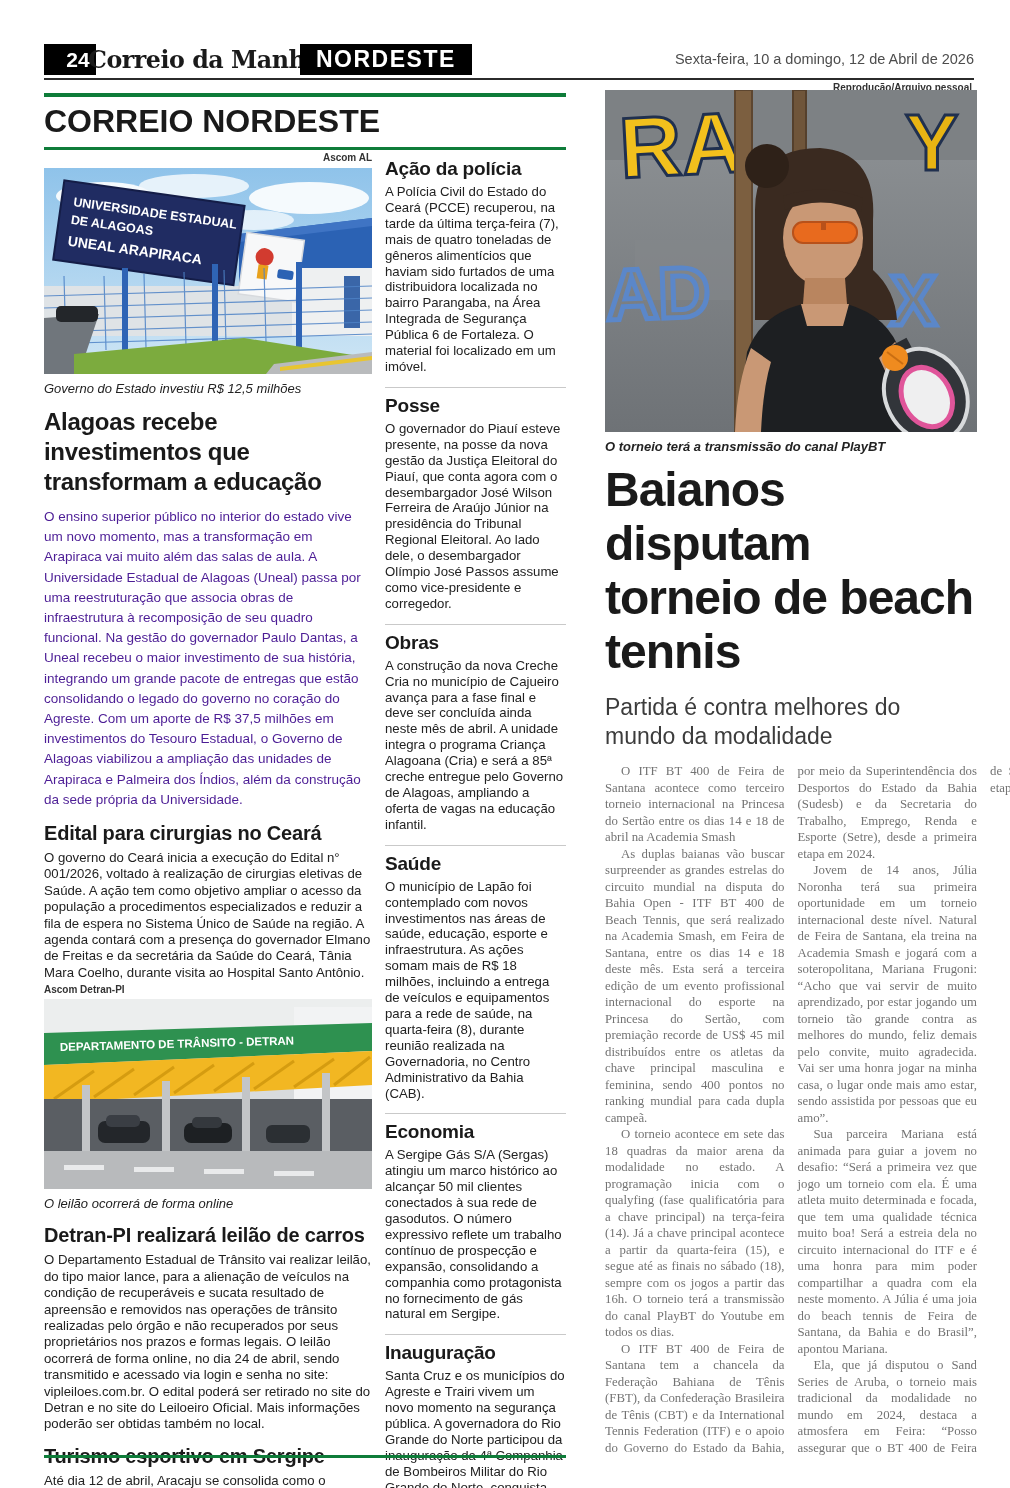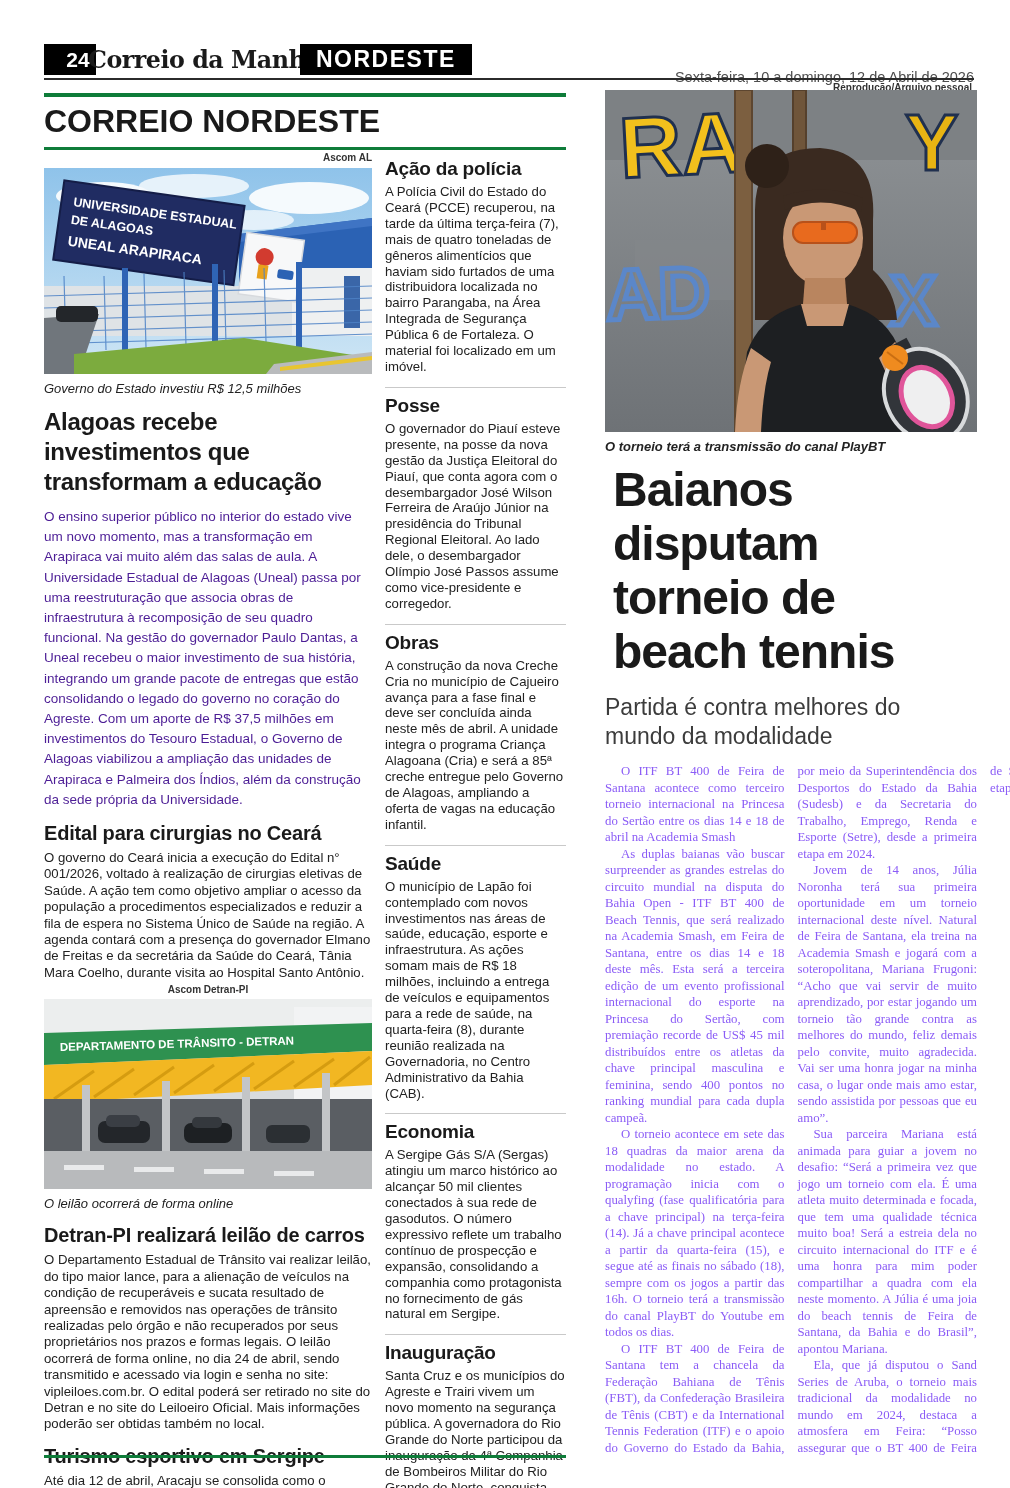--- a/index.html
+++ b/index.html
@@ -6,53 +6,53 @@
   #page{position:relative;width:1010px;height:1488px;background:#fff;overflow:hidden;
         font-family:"Liberation Sans",sans-serif;color:#1a1a1a;}
   
   .pagenum{position:absolute;left:44px;top:44px;width:36px;height:31px;background:#000;color:#fff;
            font-size:21px;font-weight:bold;display:flex;align-items:center;justify-content:center;padding-left:16px;}
   .masthead{position:absolute;left:88px;top:45px;font-family:"DejaVu Serif",serif;font-weight:bold;
             font-size:25px;letter-spacing:-0.5px;transform:scaleX(.95);transform-origin:left;}
   .sectionbox{position:absolute;left:300px;top:44px;height:31px;background:#000;color:#fff;
               font-size:23px;font-weight:bold;letter-spacing:1.5px;display:flex;align-items:center;
               padding:0 16px;}
-  .edition-date{position:absolute;right:36px;top:69px;font-size:14.5px;color:#4d4d4d;}
+  .edition-date{position:absolute;right:36px;top:51px;font-size:14.5px;color:#4d4d4d;}
   .header-rule{position:absolute;left:44px;right:36px;top:78px;height:2px;background:#2b2b2b;}
   .photo-credit{font-size:10px;font-weight:bold;color:#333;text-align:right;}
   .credit-right-top{position:absolute;right:38px;top:82px;}
   
   .cn-banner{position:absolute;left:44px;top:93px;width:522px;border-top:4px solid #0e7c39;
              border-bottom:3px solid #0e7c39;padding:6px 0 7px;}
   .cn-banner h1{margin:0;font-size:32px;font-weight:800;letter-spacing:0;}
   .credit-ascom-al{position:absolute;left:44px;top:152px;width:328px;text-align:right;}
   
   .col-left{position:absolute;left:44px;top:164px;width:328px;}
   .col-mid{position:absolute;left:385px;top:158px;width:181px;}
   .col-right{position:absolute;left:605px;top:90px;width:372px;}
   .caption{font-style:italic;font-size:13px;color:#222;margin-top:6px;line-height:17px;}
   .h-main{font-size:24px;line-height:30px;font-weight:bold;margin:10px 0 0;letter-spacing:-0.3px;}
   .body-lead{font-size:13.5px;line-height:20.2px;margin:10px 0 0;color:#4c1d95;}
   .h-sub{font-size:20px;line-height:23px;font-weight:bold;margin:12px 0 0;letter-spacing:-0.2px;}
   .body-tight{font-size:13.2px;line-height:16.4px;margin:5px 0 0;color:#222;}
-  .credit-detran{text-align:center;margin-top:3px;}
+  .credit-detran{text-align:left;margin-top:3px;}
   .photo-frame{display:block;margin-top:4px;}
   
   .brief{padding-top:0;}
   .brief + .brief{border-top:1px solid #c9c9c9;margin-top:12px;padding-top:7px;}
   .brief h3{font-size:19px;line-height:22px;font-weight:bold;margin:0 0 4px;letter-spacing:-0.2px;}
   .brief p{font-size:13.2px;line-height:15.9px;margin:0;color:#222;}
   .green-endline{position:absolute;left:44px;top:1455px;width:522px;height:3px;background:#0e7c39;}
   
   .bt-caption{font-style:italic;font-size:13px;margin-top:6px;line-height:17px;font-weight:bold;}
-  .bt-headline{font-size:48px;line-height:54px;font-weight:800;margin:8px 8px 0;letter-spacing:-1px;}
+  .bt-headline{font-size:48px;line-height:54px;font-weight:800;margin:8px 0 0;letter-spacing:-1px;}
   .bt-deck{font-size:23px;line-height:29px;font-weight:400;color:#3c3c3c;margin:14px 0 0;}
   .bt-body{margin-top:12px;height:700px;column-count:2;column-gap:13px;column-fill:auto;
            font-family:"Liberation Serif",serif;font-size:12.8px;line-height:16.5px;
-           text-align:justify;color:#8b5cf6;}
+           text-align:justify;color:#737373;}
   .bt-body p{margin:0;text-indent:16px;}
 </style>
 </head>
 <body>
 
 <div id="page">
 
   <div class="pagenum">24</div>
   <div class="masthead">Correio da Manhã</div>
   <div class="sectionbox">NORDESTE</div>

